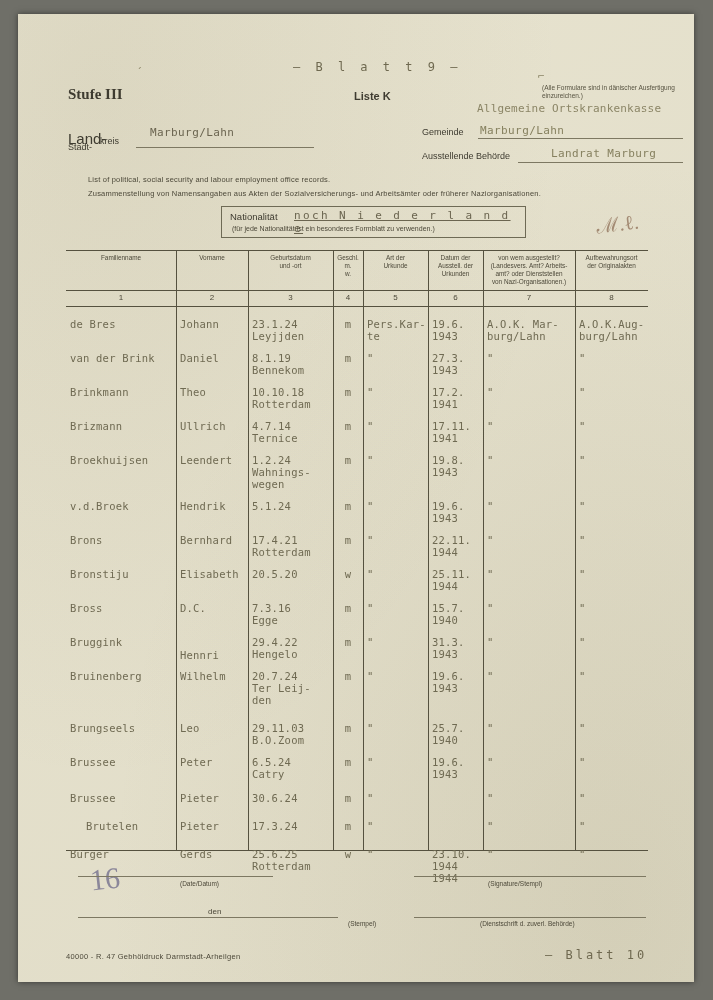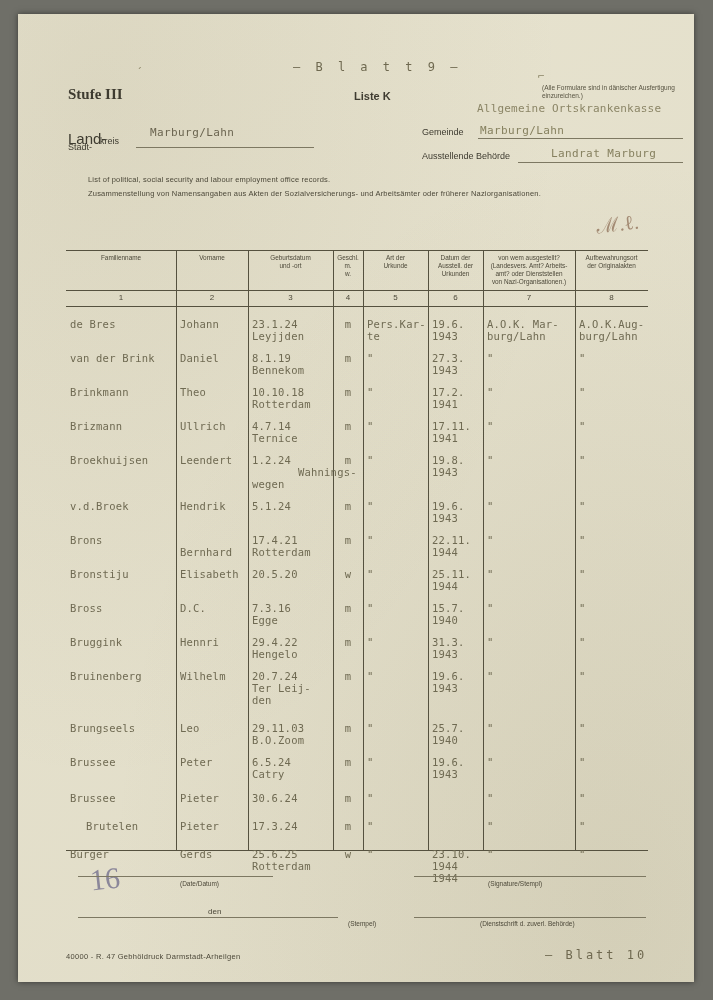--- a/index.html
+++ b/index.html
@@ -152,20 +152,25 @@
   <div class="ruleB"></div>
   <div class="valGem tw-faint">Marburg/Lahn</div>
 
   <div class="lblBeh print">Ausstellende Behörde</div>
   <div class="ruleC"></div>
   <div class="valBeh tw-faint">Landrat Marburg</div>
 
   <div class="eng print">List of political, social security and labour employment office records.</div>
   <div class="ger print">Zusammenstellung von Namensangaben aus Akten der Sozialversicherungs- und Arbeitsämter oder früherer Naziorganisationen.</div>
 
+  <div class="natbox">
+    <div class="natlbl print">Nationalität</div>
+    <div class="natval">noch N i e d e r l a n d e</div>
+    <div class="natsub print">(für jede Nationalität ist ein besonderes Formblatt zu verwenden.)</div>
+  </div>
   <div class="scribble">ℳ.ℓ.</div>
   <div class="scribble2">16</div>
 
   <div class="tbl" id="tbl">
     <div class="top"></div>
     <div class="hdrline"></div>
     <div class="numline"></div>
     <div class="botline"></div>
   <div class="vline" style="left: 110px;"></div>
         <div class="vline" style="left: 182px;"></div>
@@ -255,39 +260,39 @@
         <div class="cell" style="left: 186px; top: 182px;">Ternice</div>
         <div class="cell" style="left: 267px; top: 170px; width: 30px; text-align: center;">m</div>
         <div class="cell" style="left: 301px; top: 170px;">"</div>
         <div class="cell" style="left: 366px; top: 170px;">17.11.</div>
         <div class="cell" style="left: 366px; top: 182px;">1941</div>
         <div class="cell" style="left: 421px; top: 170px;">"</div>
         <div class="cell" style="left: 513px; top: 170px;">"</div>
         <div class="cell" style="left: 4px; top: 204px;">Broekhuijsen</div>
         <div class="cell" style="left: 114px; top: 204px;">Leendert</div>
         <div class="cell" style="left: 186px; top: 204px;">1.2.24</div>
-        <div class="cell" style="left: 186px; top: 216px; margin-left: 46px;">Wahnings-</div>
+        <div class="cell" style="left: 186px; top: 216px;">Wahnings-</div>
         <div class="cell" style="left: 186px; top: 228px;">wegen</div>
         <div class="cell" style="left: 267px; top: 204px; width: 30px; text-align: center;">m</div>
         <div class="cell" style="left: 301px; top: 204px;">"</div>
         <div class="cell" style="left: 366px; top: 204px;">19.8.</div>
         <div class="cell" style="left: 366px; top: 216px;">1943</div>
         <div class="cell" style="left: 421px; top: 204px;">"</div>
         <div class="cell" style="left: 513px; top: 204px;">"</div>
         <div class="cell" style="left: 4px; top: 250px;">v.d.Broek</div>
         <div class="cell" style="left: 114px; top: 250px;">Hendrik</div>
         <div class="cell" style="left: 186px; top: 250px;">5.1.24</div>
         <div class="cell" style="left: 267px; top: 250px; width: 30px; text-align: center;">m</div>
         <div class="cell" style="left: 301px; top: 250px;">"</div>
         <div class="cell" style="left: 366px; top: 250px;">19.6.</div>
         <div class="cell" style="left: 366px; top: 262px;">1943</div>
         <div class="cell" style="left: 421px; top: 250px;">"</div>
         <div class="cell" style="left: 513px; top: 250px;">"</div>
         <div class="cell" style="left: 4px; top: 284px;">Brons</div>
-        <div class="cell" style="left: 114px; top: 296px;">Bernhard</div>
+        <div class="cell" style="left: 114px; top: 284px;">Bernhard</div>
         <div class="cell" style="left: 186px; top: 284px;">17.4.21</div>
         <div class="cell" style="left: 186px; top: 296px;">Rotterdam</div>
         <div class="cell" style="left: 267px; top: 284px; width: 30px; text-align: center;">m</div>
         <div class="cell" style="left: 301px; top: 284px;">"</div>
         <div class="cell" style="left: 366px; top: 284px;">22.11.</div>
         <div class="cell" style="left: 366px; top: 296px;">1944</div>
         <div class="cell" style="left: 421px; top: 284px;">"</div>
         <div class="cell" style="left: 513px; top: 284px;">"</div>
         <div class="cell" style="left: 4px; top: 318px;">Bronstiju</div>
         <div class="cell" style="left: 114px; top: 318px;">Elisabeth</div>
@@ -302,21 +307,21 @@
         <div class="cell" style="left: 114px; top: 352px;">D.C.</div>
         <div class="cell" style="left: 186px; top: 352px;">7.3.16</div>
         <div class="cell" style="left: 186px; top: 364px;">Egge</div>
         <div class="cell" style="left: 267px; top: 352px; width: 30px; text-align: center;">m</div>
         <div class="cell" style="left: 301px; top: 352px;">"</div>
         <div class="cell" style="left: 366px; top: 352px; text-align: center;">15.7.</div>
         <div class="cell" style="left: 366px; top: 364px;">1940</div>
         <div class="cell" style="left: 421px; top: 352px;">"</div>
         <div class="cell" style="left: 513px; top: 352px;">"</div>
         <div class="cell" style="left: 4px; top: 386px;">Bruggink</div>
-        <div class="cell" style="left: 114px; top: 386px;">Hennri</div>
+        <div class="cell" style="left: 114px; top: 399px;">Hennri</div>
         <div class="cell" style="left: 186px; top: 386px;">29.4.22</div>
         <div class="cell" style="left: 186px; top: 398px;">Hengelo</div>
         <div class="cell" style="left: 267px; top: 386px; width: 30px; text-align: center;">m</div>
         <div class="cell" style="left: 301px; top: 386px;">"</div>
         <div class="cell" style="left: 366px; top: 386px;">31.3.</div>
         <div class="cell" style="left: 366px; top: 398px;">1943</div>
         <div class="cell" style="left: 421px; top: 386px;">"</div>
         <div class="cell" style="left: 513px; top: 386px;">"</div>
         <div class="cell" style="left: 4px; top: 420px;">Bruinenberg</div>
         <div class="cell" style="left: 114px; top: 420px;">Wilhelm</div>

